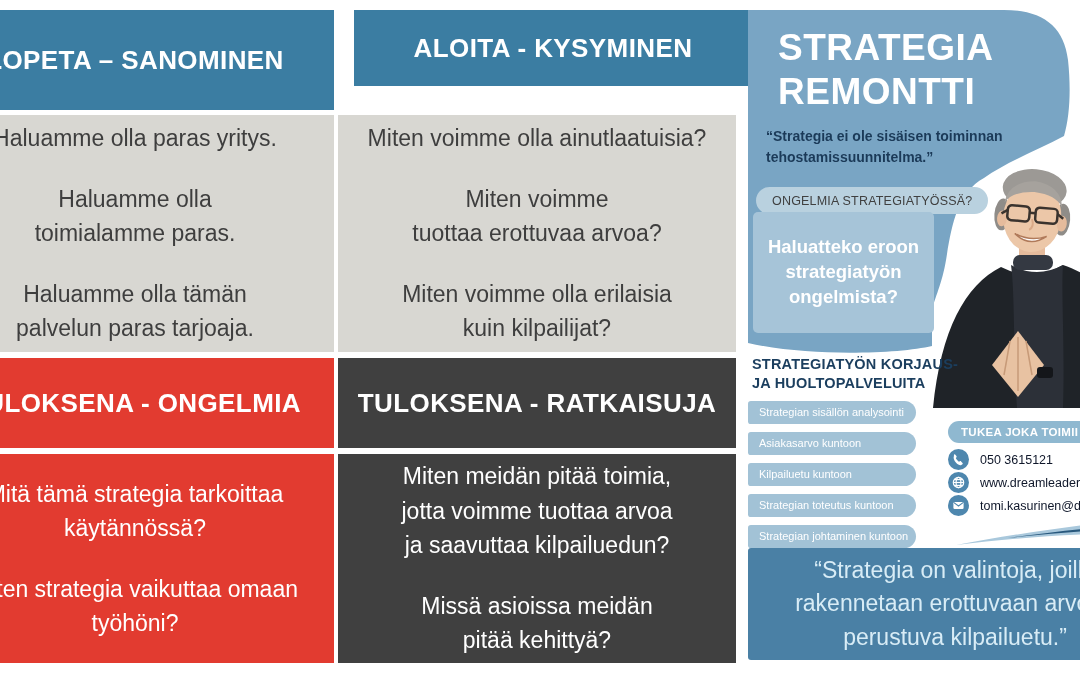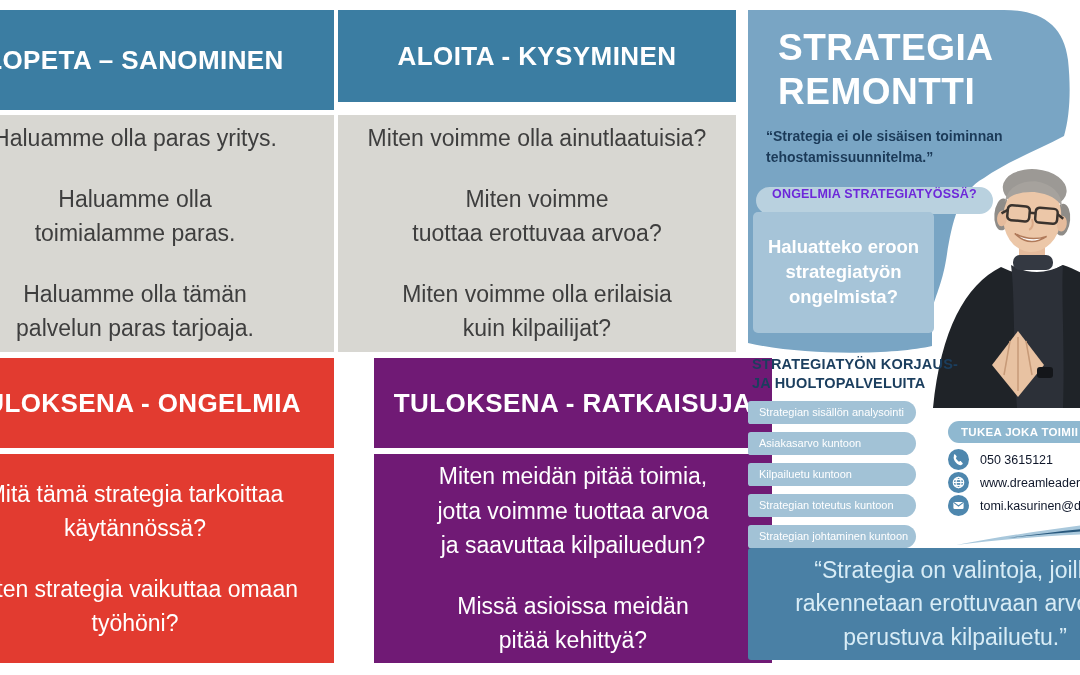--- a/index.html
+++ b/index.html
@@ -8,29 +8,29 @@
     position:relative;
     background:#ffffff;
     font-family:"Liberation Sans", sans-serif;
   }
 
   
   .cell { position:absolute; display:flex; align-items:center; justify-content:center; text-align:center; }
   .hdr  { color:#fff; font-weight:bold; font-size:26px; letter-spacing:.4px; white-space:nowrap; }
   .bg-blue  { background:#3b7da2; }
   .bg-red   { background:#e23b30; }
-  .bg-green { background:#701a75;margin-left:36px; }
+  .bg-green { background:#404040; }
   .bg-gray  { background:#d8d7d2; }
   .qbody { flex-direction:column; font-size:23px; line-height:1.5; }
   .qbody p { margin:13px 0; white-space:pre-line; }
   .qbody.dark  { color:#3e3e3e; }
   .qbody.light { color:#ffffff; }
 
   #c1h { left:-64px; top:10px;  width:398px; height:100px; }
-  #c2h { left:338px; top:10px;  width:398px; height:92px; }
+  #c2h { left:354px; top:10px;  width:398px; height:76px; }
   #c1b { left:-64px; top:115px; width:398px; height:237px; }
   #c2b { left:338px; top:115px; width:398px; height:237px; }
   #c3h { left:-64px; top:358px; width:398px; height:90px; }
   #c4h { left:338px; top:358px; width:398px; height:90px; }
   #c3b { left:-64px; top:454px; width:398px; height:209px; }
   #c4b { left:338px; top:454px; width:398px; height:209px; }
 
   
   #panel { position:absolute; left:748px; top:0; width:412px; height:675px; }
   #panel > * { position:absolute; }
@@ -43,23 +43,23 @@
     color:#fff; font-weight:bold; font-size:37px; line-height:1.2;
     letter-spacing:.5px; white-space:pre-line;
   }
   .subtitle {
     left:18px; top:126px; width:264px; z-index:3;
     color:#1b3a58; font-weight:bold; font-size:14px; line-height:1.5;
     text-align:left; white-space:pre-line;
   }
   .label-pill {
     left:8px; top:187px; height:27px; z-index:4;
-    display:inline-flex; align-items:flex-start;
+    display:inline-flex; align-items:center;
     background:#b9d1df; border-radius:14px; padding:0 16px;
-    color:#6d28d9; font-weight:bold; font-size:12.5px; letter-spacing:.2px; white-space:nowrap;
+    color:#404040; font-weight:normal; font-size:12.5px; letter-spacing:.2px; white-space:nowrap;
   }
   .question-box {
     left:5px; top:212px; width:181px; height:121px; z-index:4;
     display:flex; align-items:center; justify-content:center;
     background:#a6c4d8; border-radius:5px;
     color:#fff; font-weight:bold; font-size:18.5px; line-height:1.35;
     text-align:center; white-space:pre-line;
   }
   .services-heading {
     left:4px; top:355px; z-index:3;

